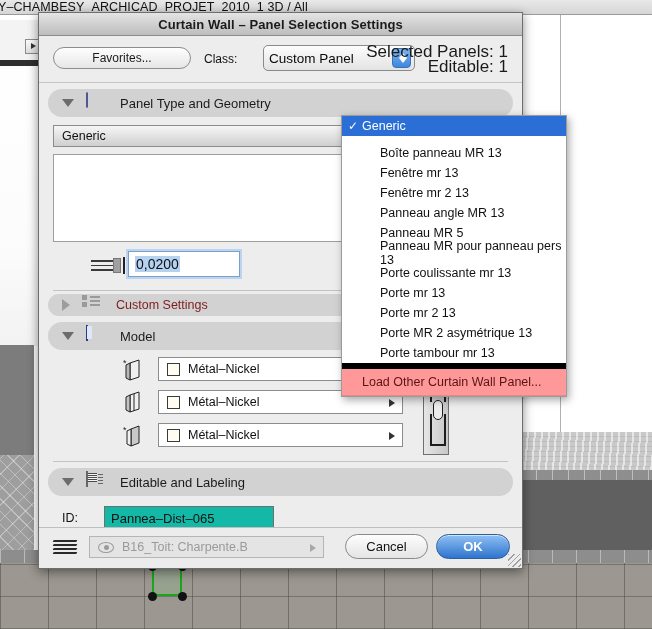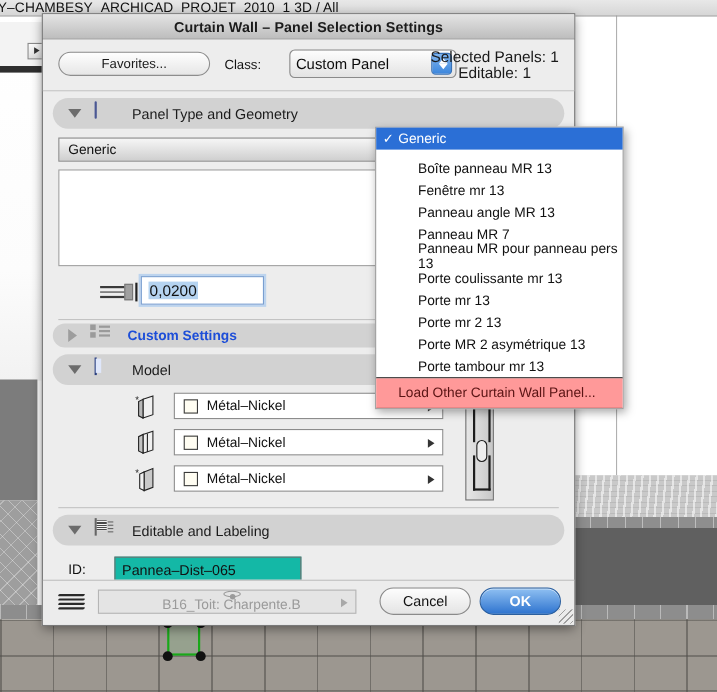--- a/index.html
+++ b/index.html
@@ -68,31 +68,31 @@
     display:flex;align-items:center;justify-content:center;font-size:12px;color:#1a1a1a;cursor:default;}
   .class-label{position:absolute;left:165px;top:16px;font-size:12px;color:#111;}
   .class-pop{position:absolute;left:224px;top:9px;width:152px;height:26px;border-radius:5px;
     background:linear-gradient(#fdfdfd,#e3e3e3);border:1px solid #8a8a8a;box-sizing:border-box;
     display:flex;align-items:center;padding-left:5px;font-size:13.5px;color:#0b0b0b;}
   .stepper{position:absolute;right:3px;top:2px;width:19px;height:20px;border-radius:4px;
     background:linear-gradient(#7fb4ee,#3d87dd);border:1px solid #3a72b5;box-sizing:border-box;}
   .stepper .ar{position:absolute;left:6px;width:0;height:0;border-left:4px solid transparent;border-right:4px solid transparent;}
   .stepper .up{top:4px;border-bottom:5px solid #fff;}
   .stepper .dn{bottom:4px;border-top:5px solid #fff;}
-  .selinfo{position:absolute;right:14px;top:8px;text-align:center;font-size:14px;color:#1a1a1a;line-height:15px;padding-left:10px;}
+  .selinfo{position:absolute;right:14px;top:8px;text-align:right;font-size:17px;color:#1a1a1a;line-height:15px;padding-left:10px;}
 
   .sec{margin:6px 9px 0 9px;height:28px;border-radius:14px;background:#d2d2d2;
     display:flex;align-items:center;position:relative;}
   .sec.collapsed{background:#d2d2d2;height:22px;border-radius:11px;margin-top:3px;}
   .tri{width:0;height:0;margin-left:14px;}
   .tri.down{border-left:6px solid transparent;border-right:6px solid transparent;border-top:8px solid #6c6c6c;}
   .tri.right{border-top:6px solid transparent;border-bottom:6px solid transparent;border-left:8px solid #9d9d9d;}
   .sec .ico{width:22px;height:20px;margin-left:12px;position:relative;}
   .sec .lab{margin-left:12px;font-size:13px;color:#1b1b1b;}
-  .sec.collapsed .lab{color:#1d4ed8;font-size:12.5px;font-weight:bold;}
+  .sec.collapsed .lab{color:#7f1d1d;font-size:12.5px;}
 
   
   .ico-panel{background:linear-gradient(135deg,#b9c3e8,#6f7fc4);transform:rotate(-20deg) skewX(-12deg);
     width:17px;height:12px;border-radius:3px;border:1px solid #4b5894;margin-top:4px;}
   
   .ico-cust{width:18px;height:12px;margin-top:4px;position:relative;}
   .ico-cust b{position:absolute;background:#9a9a9a;display:block;}
   
   .ico-model{width:17px;height:15px;margin-top:3px;background:linear-gradient(#6f8fe0,#2f55b8);
     border:1px solid #2a3f80;box-sizing:border-box;position:relative;}
@@ -148,21 +148,21 @@
   .idinput{position:absolute;left:56px;top:0;width:170px;height:24px;background:#14b8a6;
     border:1px solid #6f6f6f;box-sizing:border-box;display:flex;align-items:center;}
   .idinput .v{margin-left:6px;font-size:13px;color:#111;}
 
   .footer{position:absolute;left:0;bottom:0;width:483px;height:40px;background:#ececec;
     border-top:1px solid #bfbfbf;}
   .layerico{position:absolute;left:14px;top:11px;width:26px;height:18px;}
   .layerico b{position:absolute;left:0;display:block;width:24px;height:2px;background:#2a2a2a;
     border-radius:1px;transform:skewX(-28deg);}
   .layerfield{position:absolute;left:50px;top:8px;width:235px;height:22px;background:#e4e4e4;
-    border:1px solid #b5b5b5;box-sizing:border-box;display:flex;align-items:center;flex-direction:column;}
+    border:1px solid #b5b5b5;box-sizing:border-box;display:flex;align-items:center;}
   .eye{width:16px;height:11px;margin-left:8px;border:1.5px solid #9a9a9a;border-radius:50% 50%;
     box-sizing:border-box;position:relative;}
   .eye:after{content:"";position:absolute;left:5px;top:2px;width:5px;height:5px;border-radius:50%;background:#9a9a9a;}
   .layerfield .lv{margin-left:8px;font-size:12.5px;color:#9a9a9a;}
   .layerfield .arr{position:absolute;right:7px;top:7px;width:0;height:0;
     border-top:4px solid transparent;border-bottom:4px solid transparent;border-left:6px solid #a8a8a8;}
   .btn{position:absolute;top:6px;height:25px;border-radius:13px;display:flex;align-items:center;
     justify-content:center;font-size:13px;box-sizing:border-box;cursor:default;}
   .btn.cancel{left:306px;width:83px;background:linear-gradient(#fdfdfd,#e4e4e4);border:1px solid #8a8a8a;color:#111;}
   .btn.ok{left:397px;width:74px;background:linear-gradient(#8fc0f2,#2f74cf);border:1px solid #2b5f9e;
@@ -172,21 +172,21 @@
 
   
   #menu{position:absolute;left:341px;top:115px;width:224px;background:#fff;
     border:1px solid #9b9b9b;box-shadow:2px 3px 8px rgba(0,0,0,.35);}
   #menu .mi{height:20px;display:flex;align-items:center;font-size:12.5px;color:#111;padding-left:6px;}
   #menu .mi .chk{width:14px;font-size:12px;color:#fff;}
   #menu .mi.sel{background:#2b6fd6;color:#fff;}
   #menu .mi.plain{padding-left:38px;}
   #menu .gap{height:7px;}
   #menu .mi.load{background:#f99;color:#5a1414;height:26px;padding-left:20px;}
-  #menu .loadwrap{background:#f99;border-top:1px solid #000000;border-bottom:1px solid #e98787;}
+  #menu .loadwrap{background:#f99;border-top:6px solid #000000;border-bottom:1px solid #e98787;}
 </style>
 </head>
 <body>
 
 <div id="viewport">
   <div class="vp-white-left"></div>
   <div class="vp-dark-left"></div>
   <div class="vp-hatch-left"></div>
   <div class="vp-vline"></div>
   <div class="vp-slab"></div>
@@ -371,22 +371,23 @@
 </div>
 
 <div id="menu">
   <div class="mi sel">
     <span class="chk">✓</span>
     <span>Generic</span>
   </div>
   <div class="gap"></div>
   <div class="mi plain">Boîte panneau MR 13</div>
   <div class="mi plain">Fenêtre mr 13</div>
+  <div class="mi plain">Fenêtre mr 2 13</div>
   <div class="mi plain">Panneau angle MR 13</div>
-  <div class="mi plain">Panneau MR 7</div>
+  <div class="mi plain">Panneau MR 5</div>
   <div class="mi plain">Panneau MR pour panneau pers 13</div>
   <div class="mi plain">Porte coulissante mr 13</div>
   <div class="mi plain">Porte mr 13</div>
   <div class="mi plain">Porte mr 2 13</div>
   <div class="mi plain">Porte MR 2 asymétrique 13</div>
   <div class="mi plain">Porte tambour mr 13</div>
   <div class="loadwrap">
     <div class="mi load">Load Other Curtain Wall Panel...</div>
   </div>
 </div>

